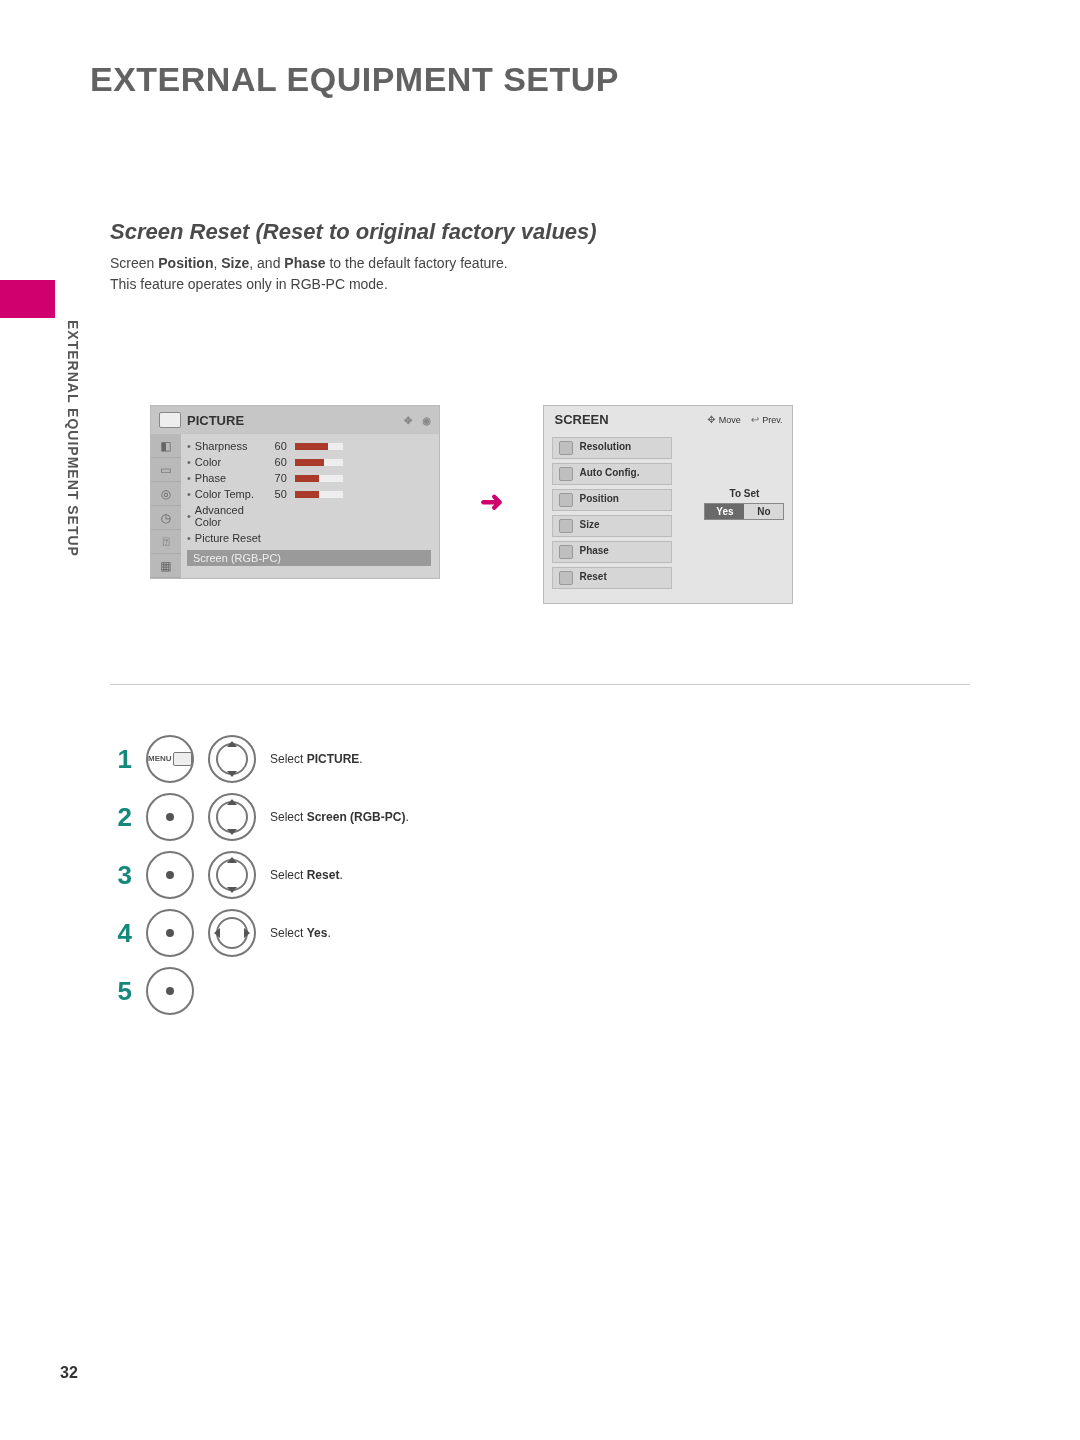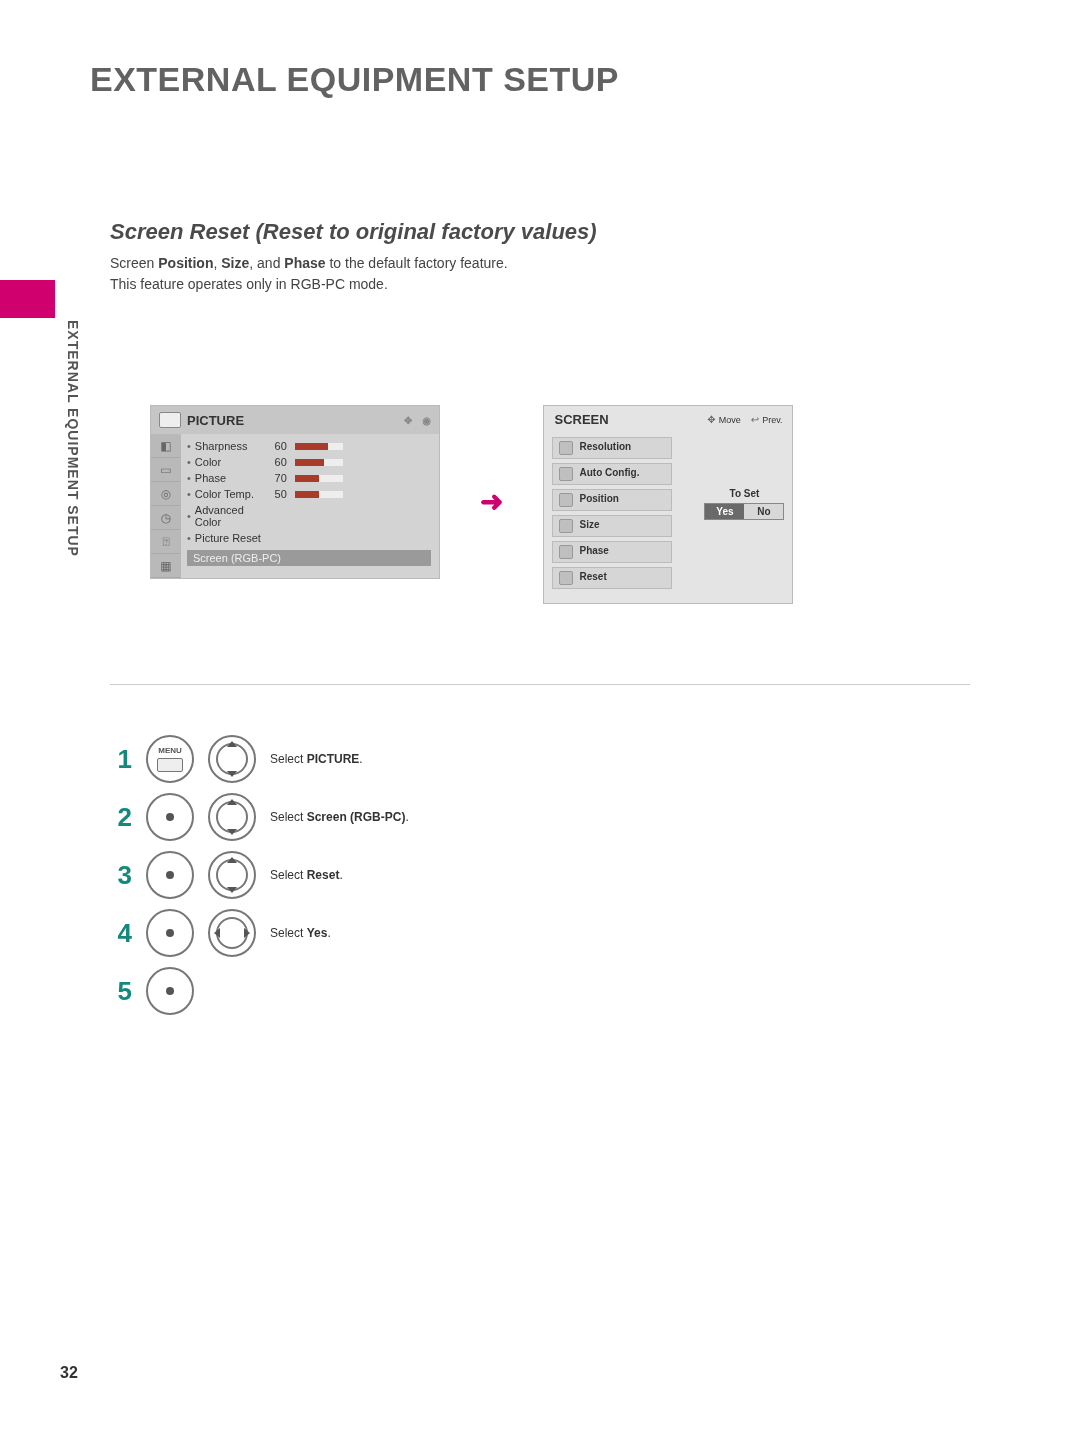--- a/index.html
+++ b/index.html
@@ -260,21 +260,21 @@
     color: #555;
     flex-shrink: 0;
   }
   .remote-btn.menu .mbox {
     width: 26px; height: 14px;
     border: 1px solid #777;
     border-radius: 2px;
     background: #eee;
   }
   .remote-btn.menu .mlabel { font-size: 8px; margin-bottom: 2px; }
-  .remote-btn.menu { flex-direction: column; gap: 1px; }
+  .remote-btn.menu { flex-direction: row; gap: 1px; }
   .remote-btn.enter .cdot {
     width: 8px; height: 8px; border-radius: 50%;
     background: #555;
   }
   .remote-btn.nav { position: relative; }
   .remote-btn.nav .ring {
     width: 32px; height: 32px; border-radius: 50%;
     border: 2px solid #777;
   }
   .remote-btn.nav.updown::before,

